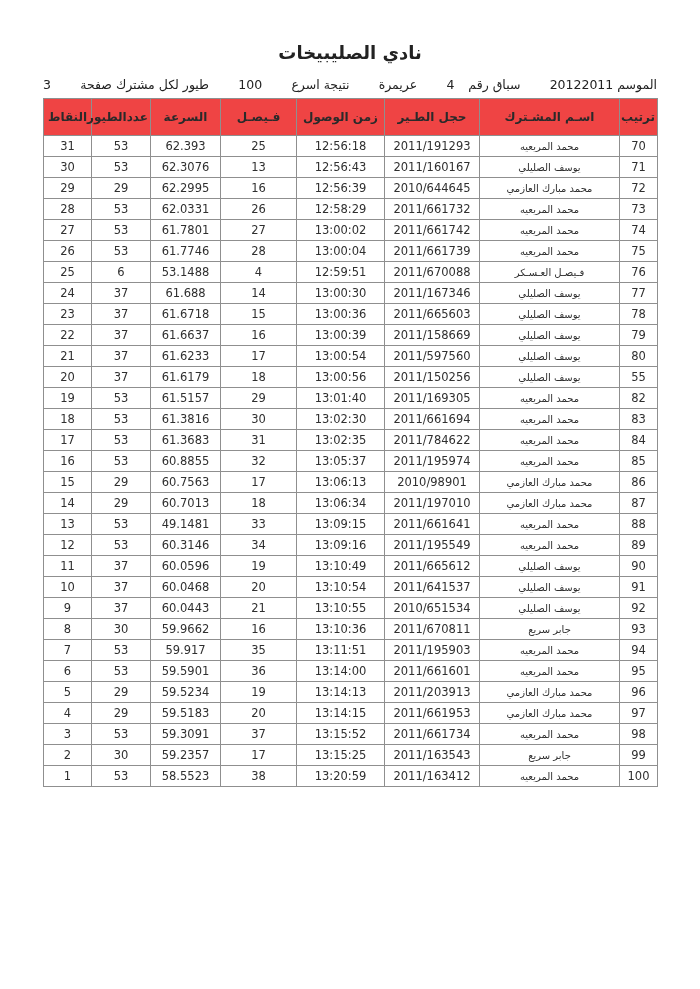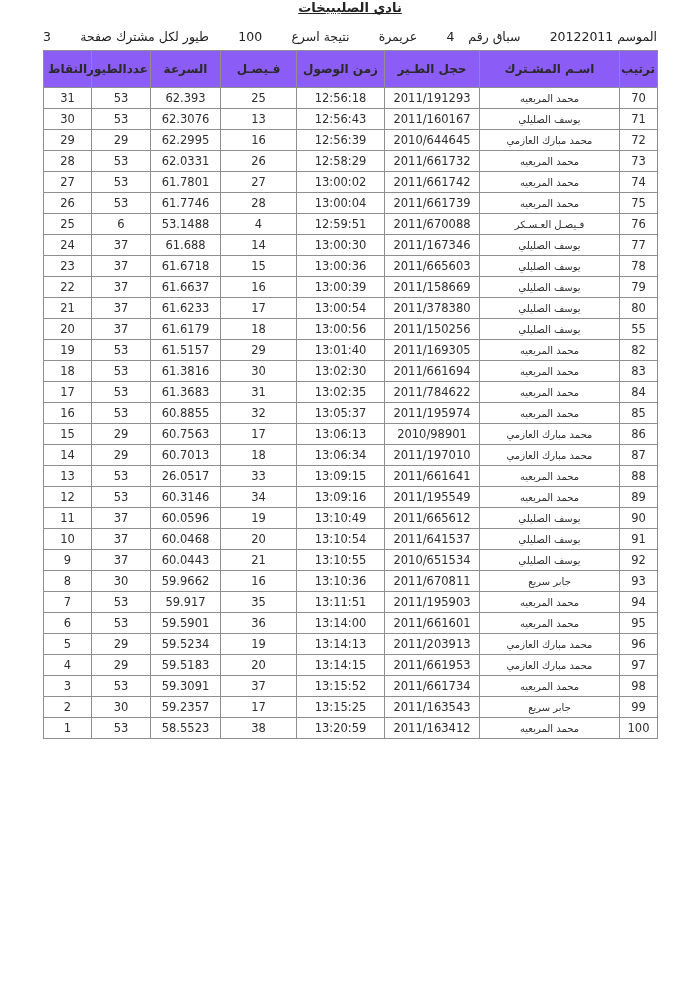--- a/index.html
+++ b/index.html
@@ -11,26 +11,26 @@
     position: relative;
   }
   .sheet {
     position: relative;
     width: 700px;
     height: 989px;
     background: #ffffff;
     overflow: hidden;
   }
   .doc-title {
+    padding-top: 42px;
     text-align: center;
-    font-size: 13px;
+    font-size: 18px;
     font-weight: bold;
     color: #222;
     direction: rtl;
-    text-decoration: underline;
   }
   .meta-line {
     direction: rtl;
     display: flex;
     justify-content: space-between;
     align-items: baseline;
     margin: 14px 43px 6px 43px;
     font-size: 12.5px;
     color: #222;
   }
@@ -38,21 +38,21 @@
   .meta-group { display: flex; direction: rtl; gap: 14px; align-items: baseline; }
   table.results {
     border-collapse: collapse;
     direction: rtl;
     margin: 6px 0 0 43px;
     width: 614px;
     table-layout: fixed;
     font-size: 11.5px;
   }
   table.results th {
-    background: #8b5cf6;
+    background: #ef4444;
     border: 1px solid #8f8f8f;
     height: 37px;
     font-size: 12px;
     font-weight: bold;
     color: #2a2a2a;
     text-align: center;
     vertical-align: middle;
     padding: 2px;
   }
   table.results td {
@@ -210,21 +210,21 @@
           <td data-name="cell-ring">2011/158669</td>
           <td data-name="cell-arrival">13:00:39</td>
           <td data-name="cell-distance">16</td>
           <td data-name="cell-speed">61.6637</td>
           <td data-name="cell-birds">37</td>
           <td data-name="cell-points">22</td>
         </tr>
         <tr data-name="table-row">
           <td data-name="cell-rank">80</td>
           <td data-name="cell-name">يوسف الصليلي</td>
-          <td data-name="cell-ring">2011/378380</td>
+          <td data-name="cell-ring">2011/597560</td>
           <td data-name="cell-arrival">13:00:54</td>
           <td data-name="cell-distance">17</td>
           <td data-name="cell-speed">61.6233</td>
           <td data-name="cell-birds">37</td>
           <td data-name="cell-points">21</td>
         </tr>
         <tr data-name="table-row">
           <td data-name="cell-rank">55</td>
           <td data-name="cell-name">يوسف الصليلي</td>
           <td data-name="cell-ring">2011/150256</td>
@@ -293,21 +293,21 @@
           <td data-name="cell-speed">60.7013</td>
           <td data-name="cell-birds">29</td>
           <td data-name="cell-points">14</td>
         </tr>
         <tr data-name="table-row">
           <td data-name="cell-rank">88</td>
           <td data-name="cell-name">محمد المريعيه</td>
           <td data-name="cell-ring">2011/661641</td>
           <td data-name="cell-arrival">13:09:15</td>
           <td data-name="cell-distance">33</td>
-          <td data-name="cell-speed">26.0517</td>
+          <td data-name="cell-speed">49.1481</td>
           <td data-name="cell-birds">53</td>
           <td data-name="cell-points">13</td>
         </tr>
         <tr data-name="table-row">
           <td data-name="cell-rank">89</td>
           <td data-name="cell-name">محمد المريعيه</td>
           <td data-name="cell-ring">2011/195549</td>
           <td data-name="cell-arrival">13:09:16</td>
           <td data-name="cell-distance">34</td>
           <td data-name="cell-speed">60.3146</td>

